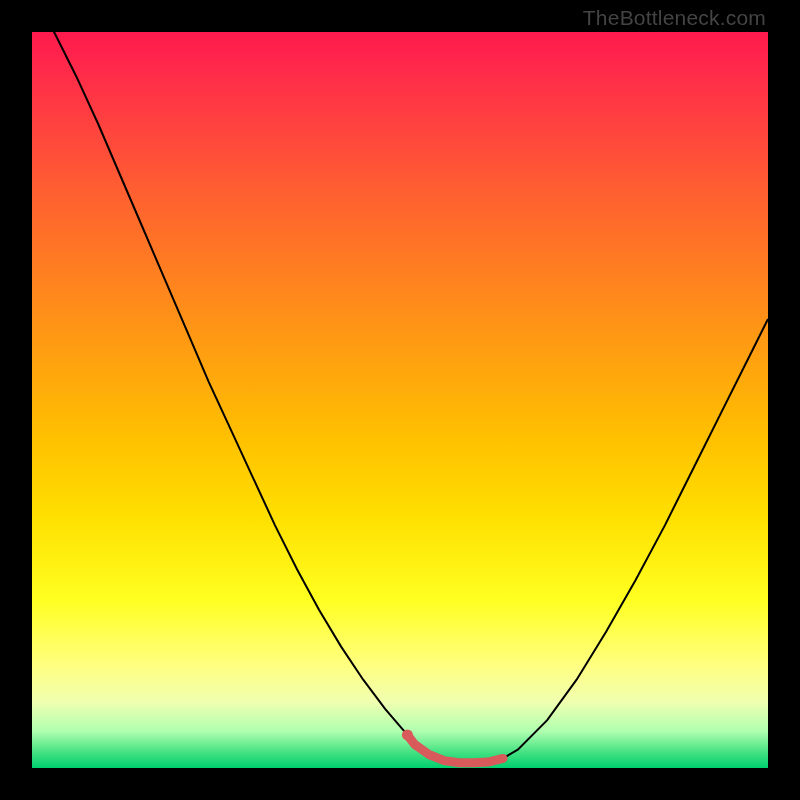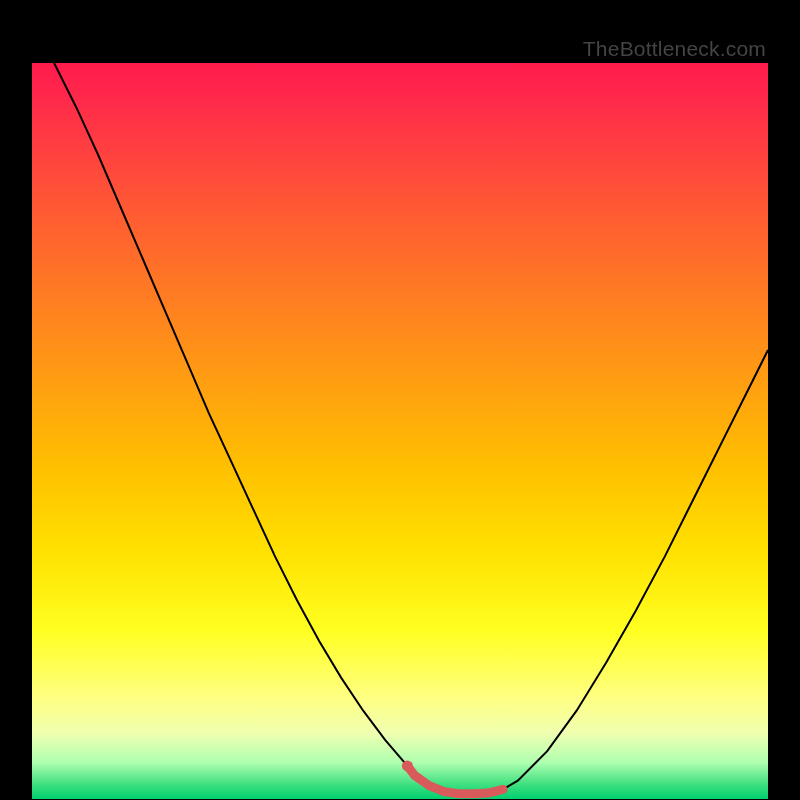--- a/index.html
+++ b/index.html
@@ -1,17 +1,17 @@
 <!DOCTYPE html>
 <html><head>
 <meta charset="utf-8">
 <style>
   * { margin: 0; padding: 0; box-sizing: border-box; }
   body { width: 800px; height: 800px; overflow: hidden; background: #000; position: relative; font-family: Arial, sans-serif; }
-  .chart-container { position: absolute; top: 0; left: 0; width: 800px; height: 608px; margin-top: 31px; }
+  .chart-container { position: absolute; top: 0; left: 0; width: 800px; height: 608px; }
   .plot-area { position: absolute; background: linear-gradient(to bottom,
       #ff1a4d 0%,
       #ff2a4a 5%,
       #ff4040 12%,
       #ff6030 22%,
       #ff8020 33%,
       #ffa010 44%,
       #ffc000 55%,
       #ffe000 66%,
       #ffff20 77%,

